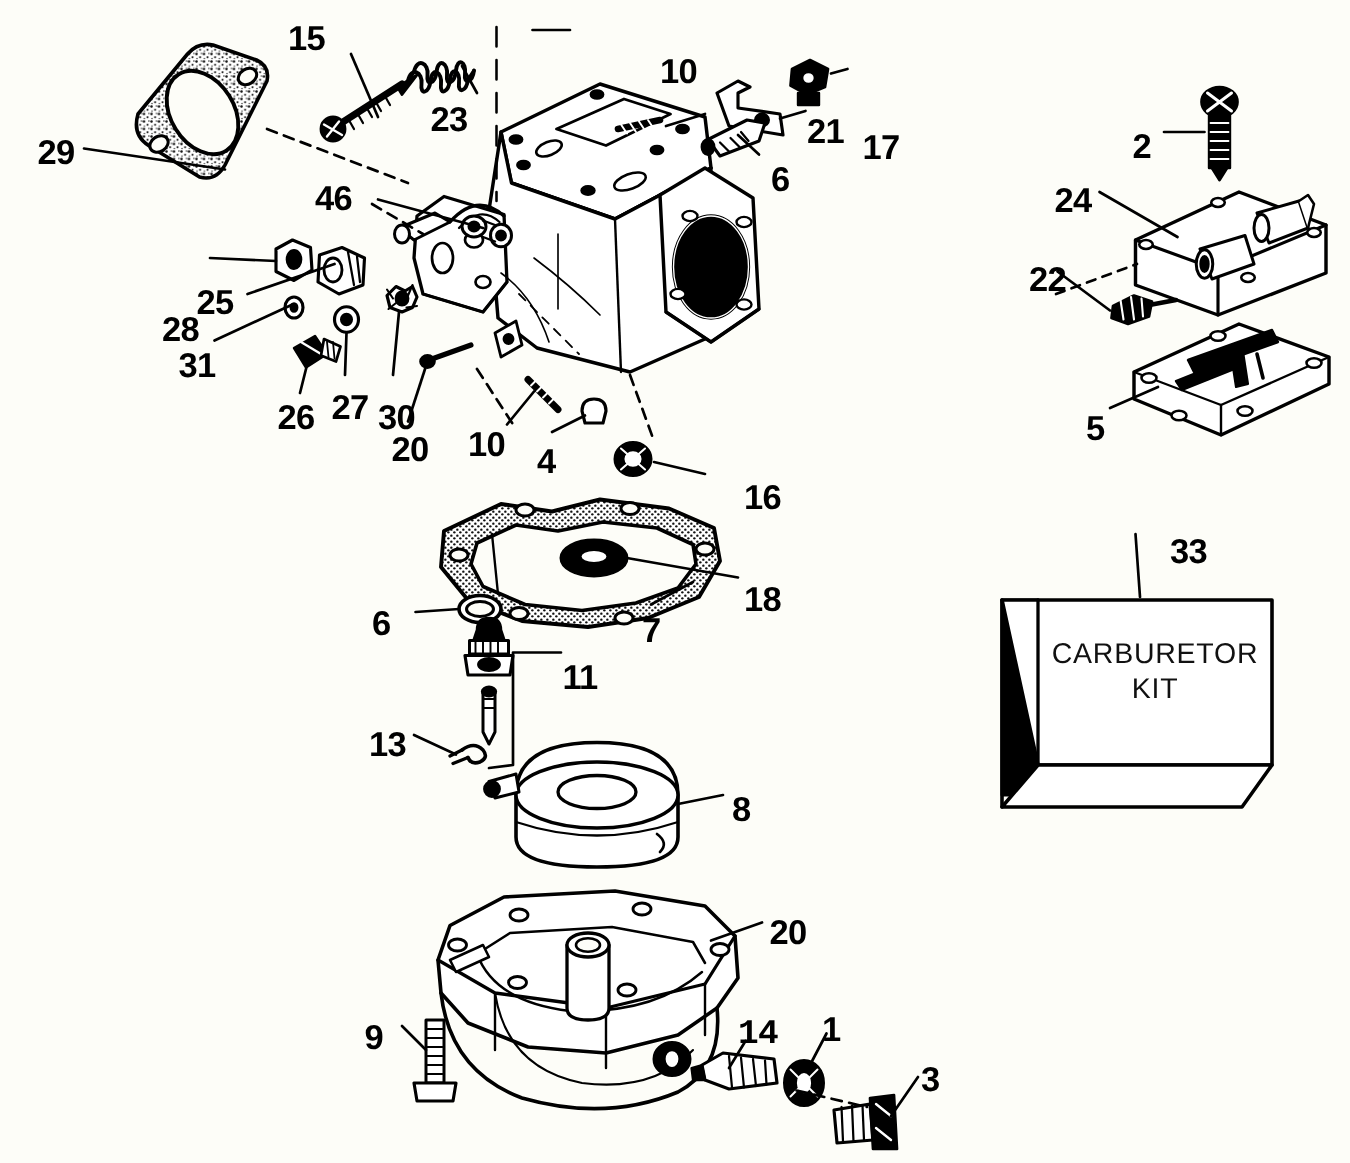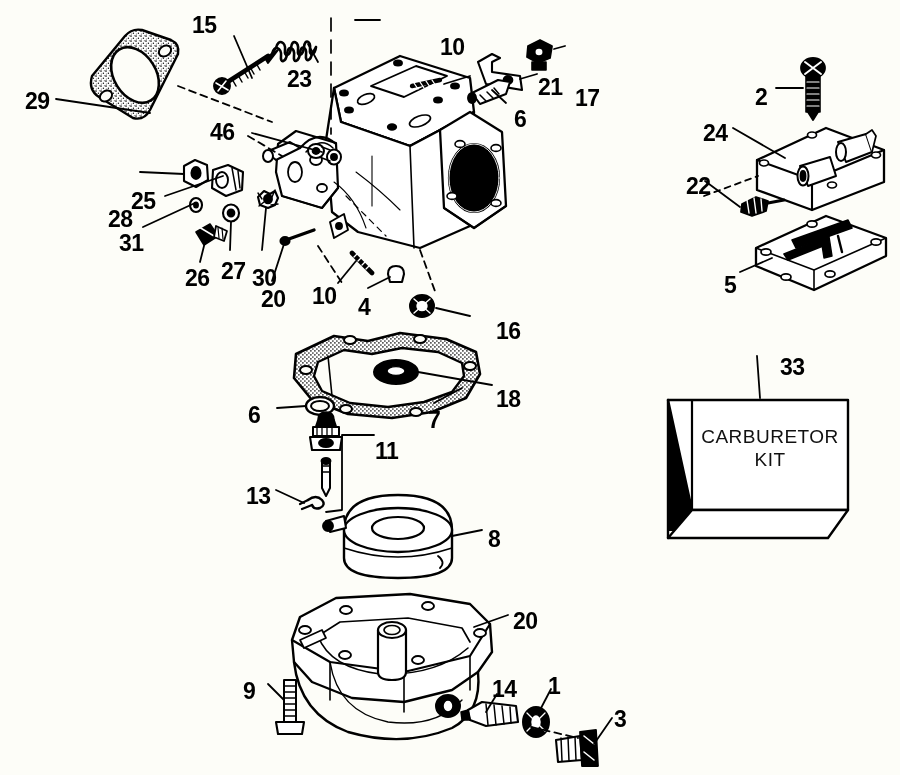--- a/index.html
+++ b/index.html
@@ -439,18 +439,18 @@
       <div class="callout" style="left: 474px; top: 320px; margin-left: 22px;">16</div>
       <div class="callout" style="left: 748px; top: 356px; margin-left: 32px;">33</div>
       <div class="callout" style="left: 496px; top: 388px;">18</div>
       <div class="callout" style="left: 248px; top: 404px;">6</div>
       <div class="callout" style="left: 428px; top: 409px;">7</div>
       <div class="callout" style="left: 375px; top: 440px;">11</div>
       <div class="callout" style="left: 246px; top: 485px;">13</div>
       <div class="callout" style="left: 488px; top: 528px;">8</div>
       <div class="callout" style="left: 513px; top: 610px;">20</div>
       <div class="callout" style="left: 243px; top: 680px;">9</div>
-      <div class="callout" style="left: 492px; top: 678px;">14</div>
+      <div class="callout" style="left: 492px; top: 678px; font-family: Liberation Mono, monospace;">14</div>
       <div class="callout" style="left: 548px; top: 675px;">1</div>
       <div class="callout" style="left: 614px; top: 708px;">3</div>
     </div>
 
 </div>
 
 </body></html>

